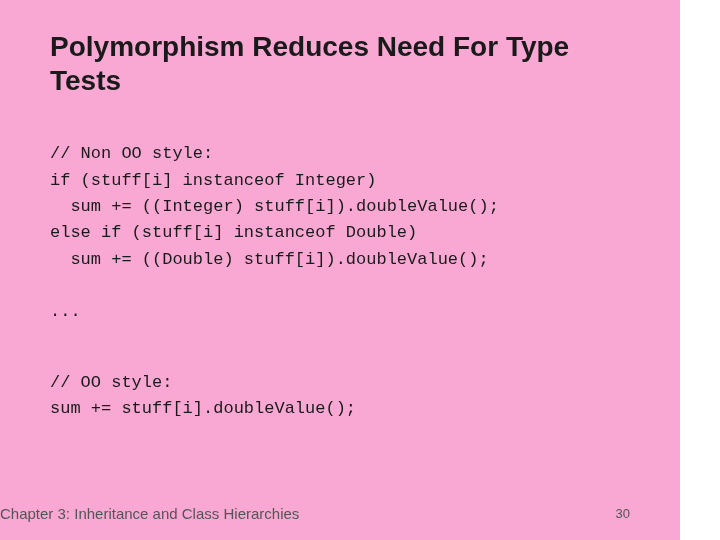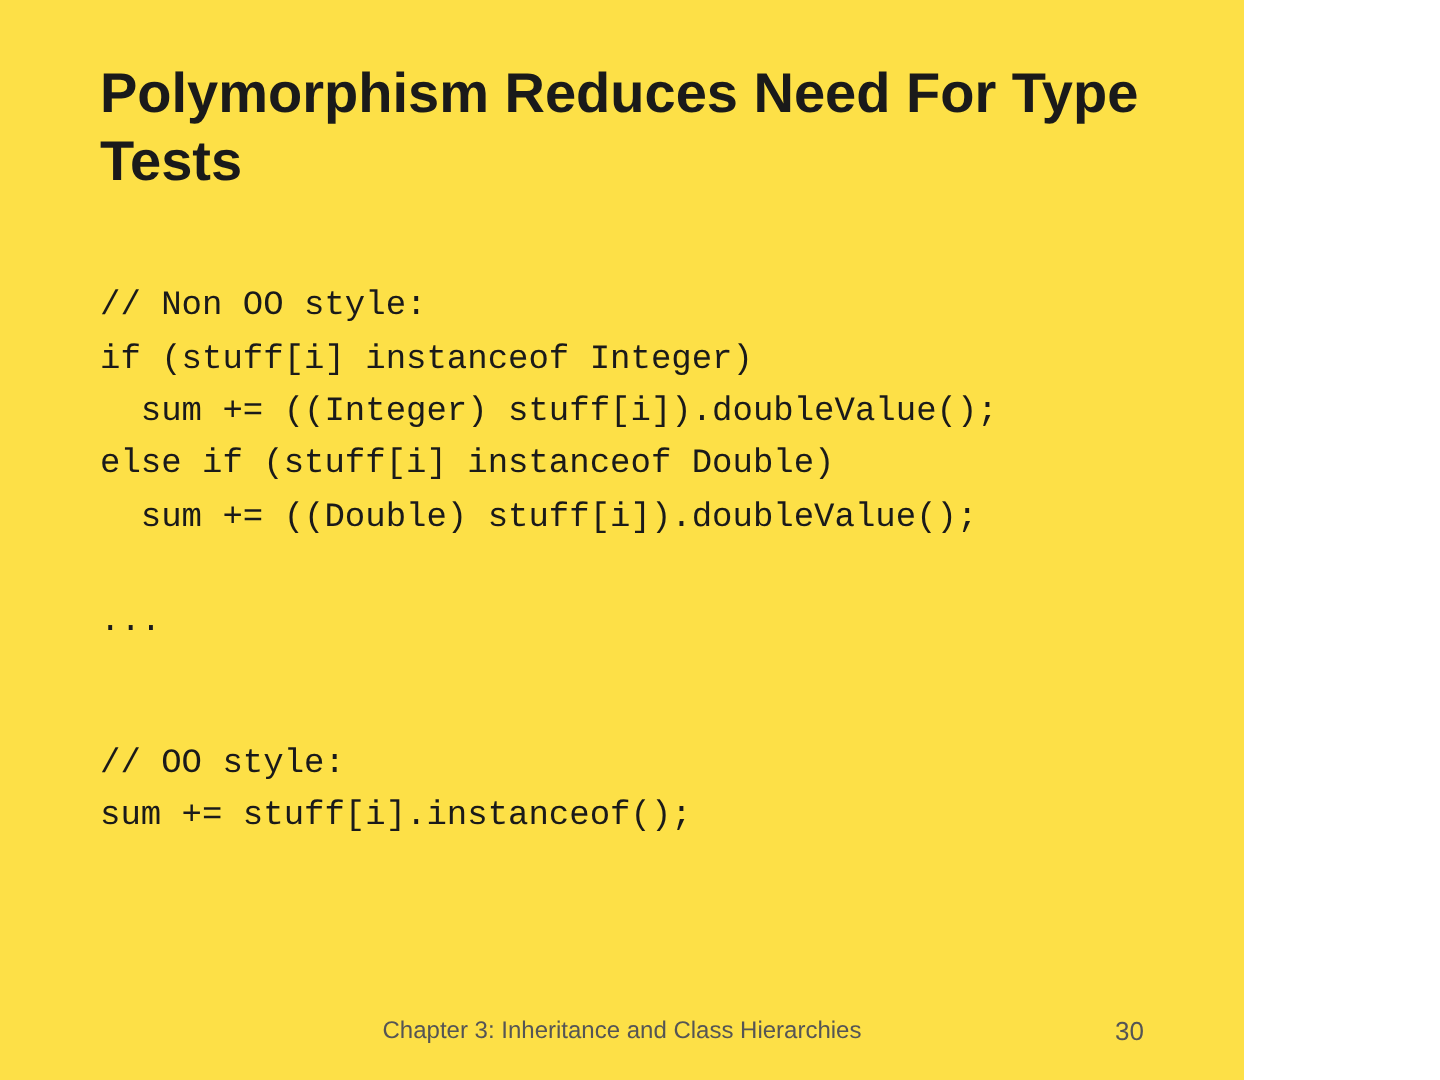--- a/index.html
+++ b/index.html
@@ -10,23 +10,23 @@
 
     body {
       width: 720px;
       height: 540px;
       background: #ffffff;
       font-family: Arial, sans-serif;
       overflow: hidden;
     }
 
     .slide {
-      width: 622px;
+      width: 680px;
       height: 540px;
-      background: #fde047;
+      background: #f9a8d4;
       position: relative;
       padding: 30px 50px 50px 50px;
     }
 
     .slide-title {
       font-size: 28px;
       font-weight: bold;
       color: #1a1a1a;
       margin-bottom: 28px;
       line-height: 1.2;
@@ -49,23 +49,22 @@
       position: absolute;
       bottom: 18px;
       left: 0;
       right: 0;
       display: flex;
       justify-content: center;
       align-items: center;
     }
 
     .footer-text {
-      font-size: 12px;
+      font-size: 15px;
       color: #555555;
-      text-align: center;
       flex: 1;
     }
 
     .footer-page {
       position: absolute;
       right: 50px;
       font-size: 13px;
       color: #555555;
     }
   </style>
@@ -81,21 +80,21 @@
 if (stuff[i] instanceof Integer)
   sum += ((Integer) stuff[i]).doubleValue();
 else if (stuff[i] instanceof Double)
   sum += ((Double) stuff[i]).doubleValue();
 
 ...</div>
   </div>
 
   <div class="code-section">
     <div class="code-block">// OO style:
-sum += stuff[i].instanceof();</div>
+sum += stuff[i].doubleValue();</div>
   </div>
 
   <div class="footer">
     <div class="footer-text">Chapter 3: Inheritance and Class Hierarchies</div>
     <div class="footer-page">30</div>
   </div>
 
 </div>
 
 </body></html>

